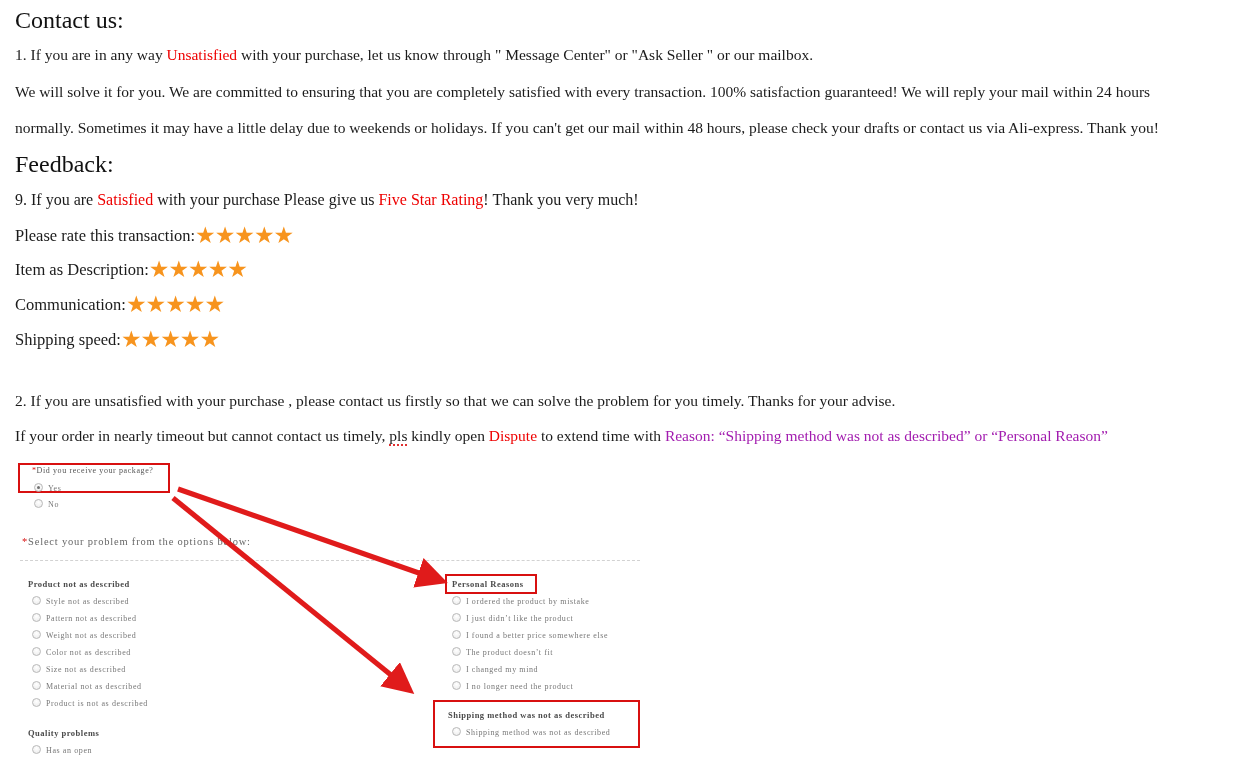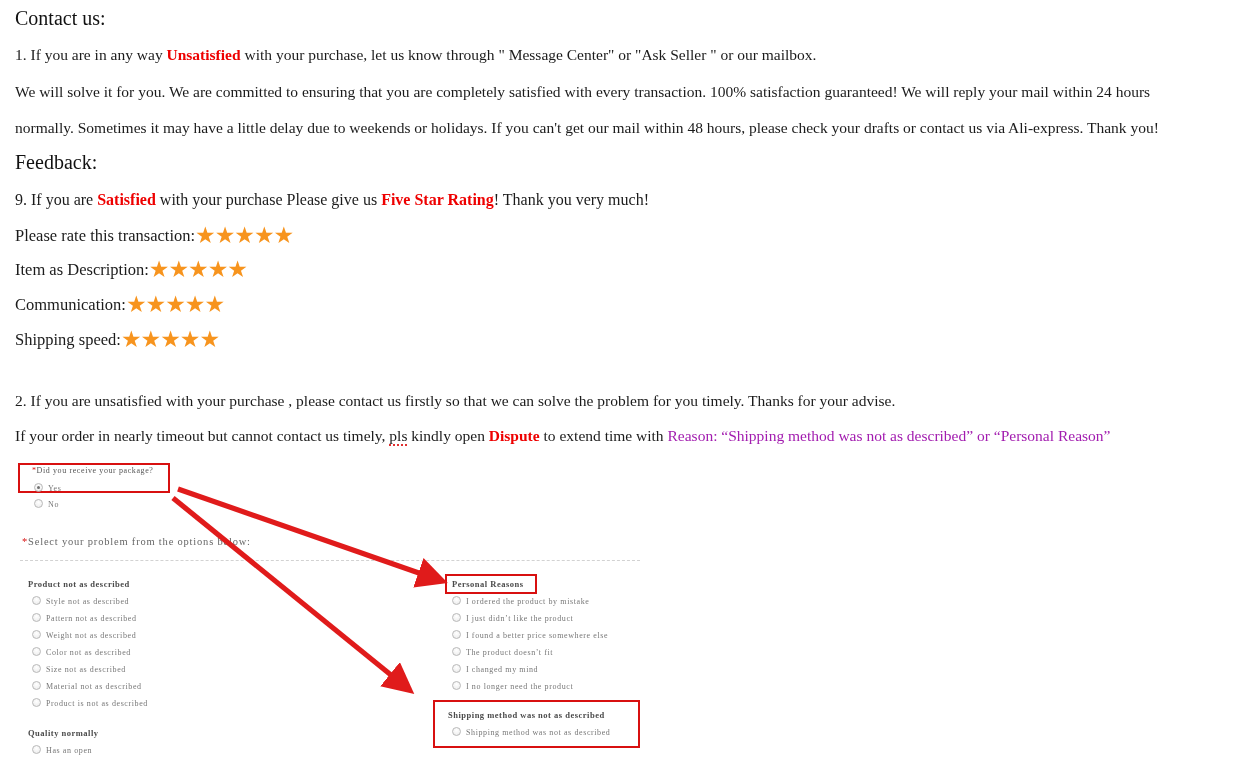--- a/index.html
+++ b/index.html
@@ -19,35 +19,35 @@
   }
 
   
   .doc {
     position: absolute;
     left: 0;
     top: 0;
     width: 1255px;
   }
   .heading {
-    font-size: 20px;
+    font-size: 24px;
     line-height: 1;
     color: #111;
     padding-left: 15px;
   }
   .para {
     font-size: 15.5px;
     line-height: 1;
     color: #1b1b1b;
     padding-left: 15px;
     white-space: nowrap;
   }
   .red {
     color: #ee0000;
-    font-weight: bold;
+    font-weight: normal;
     text-align: center;
   }
   .redplain {
     color: #a21caf;
     font-weight: normal;
   }
   .spell {
     border-bottom: 2px dotted #e03030;
     padding-bottom: 0px;
   }
@@ -237,21 +237,21 @@
   <div class="radio-line" style="left:32px; top:664px;">
     <span class="rdo"></span><span>Size not as described</span>
   </div>
   <div class="radio-line" style="left:32px; top:681px;">
     <span class="rdo"></span><span>Material not as described</span>
   </div>
   <div class="radio-line" style="left:32px; top:698px;">
     <span class="rdo"></span><span>Product is not as described</span>
   </div>
 
-  <div class="group-title" style="left:28px; top:728px;">Quality normally</div>
+  <div class="group-title" style="left:28px; top:728px;">Quality problems</div>
   <div class="radio-line" style="left:32px; top:745px;">
     <span class="rdo"></span><span>Has an open</span>
   </div>
 
   <div class="optbox" id="personal-reasons-box" style="border-color: rgb(216, 16, 16);"></div>
   <div class="group-title" style="left:452px; top:579px;">Personal Reasons</div>
   <div class="radio-line" style="left:452px; top:596px;">
     <span class="rdo"></span><span>I ordered the product by mistake</span>
   </div>
   <div class="radio-line" style="left:452px; top:613px;">

